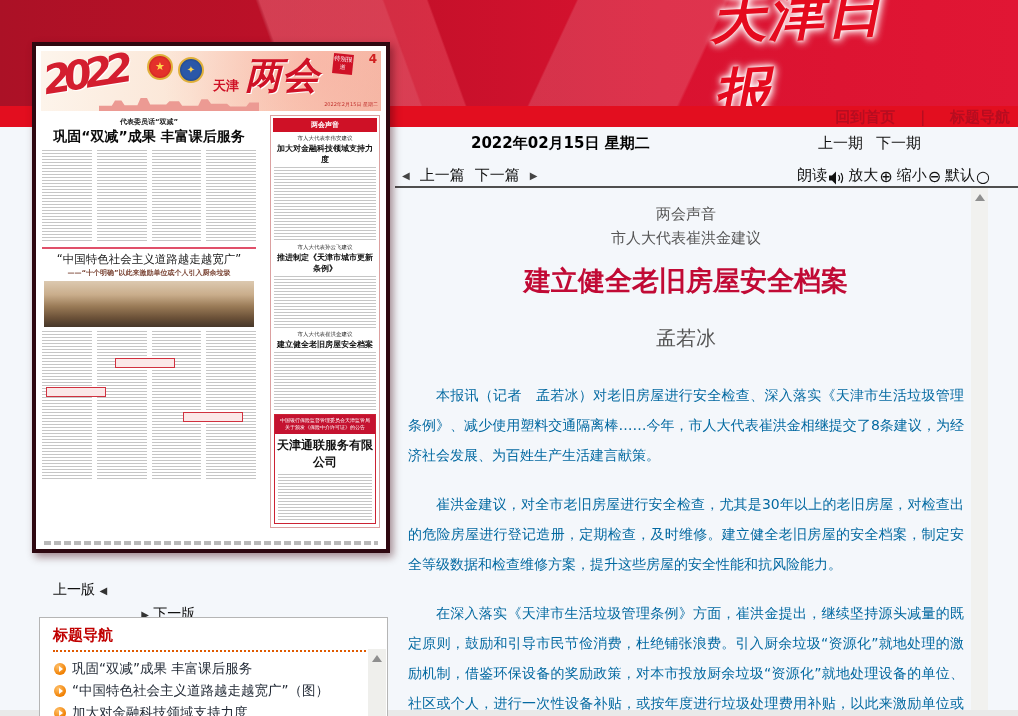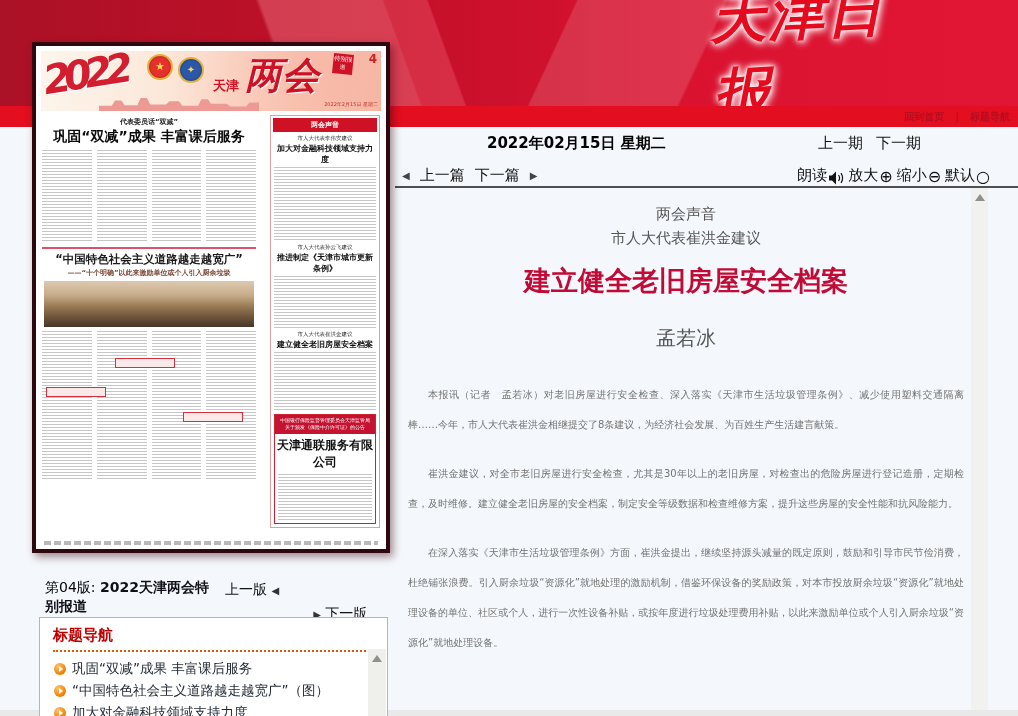--- a/index.html
+++ b/index.html
@@ -10,44 +10,44 @@
     background:
       linear-gradient(115deg, transparent 54%, rgba(255,255,255,.14) 54.2%, rgba(255,255,255,.14) 68%, transparent 68.3%),
       linear-gradient(70deg, transparent 28%, rgba(255,120,135,.28) 28.2%, rgba(255,120,135,.28) 44%, transparent 44.2%),
       linear-gradient(250deg, transparent 60%, rgba(255,255,255,.10) 60.2%, rgba(255,255,255,.10) 72%, transparent 72.2%),
       linear-gradient(90deg,#ab1126 0%,#c31029 38%,#d91230 65%,#e11634 100%);}
   .paper-logo{position:absolute;left:712px;top:2px;width:220px;height:100px;display:flex;align-items:center;justify-content:center;
     font-family:"DejaVu Serif","Liberation Serif",serif;font-size:56px;font-weight:bold;font-style:italic;
     color:#e50a1e;transform:rotate(-3deg);letter-spacing:2px;
     text-shadow:0 0 3px #fff,0 0 6px #fff,0 0 10px #ffffffcc,2px 2px 8px #ffffff99;}
   .banner-strip{position:absolute;left:0;top:106px;width:1018px;height:21px;background:#e30e1f;}
-  .strip-links{position:absolute;right:8px;top:107px;font-size:10px;font-weight:bold;color:#b60d20;
-    display:flex;gap:8px;align-items:center;line-height:20px;}
+  .strip-links{position:absolute;right:8px;top:107px;font-size:15px;font-weight:bold;color:#b60d20;
+    display:flex;gap:20px;align-items:center;line-height:20px;}
   .strip-links a{color:#b60d20;text-decoration:none;cursor:pointer;}
   
   .date-row{position:absolute;left:395px;top:134px;width:623px;height:22px;font-size:15px;}
-  .date-text{position:absolute;left:92px;top:0;font-weight:bold;color:#000;}
+  .date-text{position:absolute;left:76px;top:0;font-weight:bold;color:#000;}
   .prev-issue{position:absolute;left:423px;top:0;color:#111;cursor:pointer;}
   .next-issue{position:absolute;left:481px;top:0;color:#111;cursor:pointer;text-align:right;}
   .nav-row{position:absolute;left:395px;top:166px;width:623px;height:20px;font-size:15px;color:#111;}
   .art-nav{position:absolute;left:7px;top:0;display:flex;gap:10px;align-items:center;}
   .art-nav .tri{font-size:10px;color:#444;}
   .art-nav span{cursor:pointer;}
   .tools{position:absolute;right:28px;top:0;display:flex;gap:4px;align-items:center;}
   .tools .tool{display:flex;align-items:flex-end;gap:1px;cursor:pointer;}
   .tools .sym{font-size:16px;line-height:16px;color:#111;}
   .divider{position:absolute;left:395px;top:186px;width:623px;height:2px;background:#4f4f4f;}
   
   .article{position:absolute;left:408px;top:203px;width:556px;}
   .a-column{font-size:15px;color:#555;text-align:center;line-height:22px;}
   .a-kicker{font-size:15px;color:#555;text-align:center;line-height:22px;margin-top:2px;}
   .a-title{font-size:27px;font-weight:bold;color:#c10a35;text-align:center;line-height:34px;margin-top:15px;}
   .a-author{font-size:20px;color:#555;text-align:center;margin-top:27px;}
   .a-body{margin-top:28px;}
-  .a-body p{margin:0 0 19px 0;font-size:10px;line-height:30px;color:#737373;text-indent:2em;text-align:justify;}
+  .a-body p{margin:0 0 19px 0;font-size:14px;line-height:30px;color:#0369a1;text-indent:2em;text-align:justify;}
   
   .vscroll{position:absolute;left:971px;top:188px;width:17px;height:522px;background:#f1f1ef;cursor:pointer;}
   .tri-up{width:0;height:0;border-left:5px solid transparent;border-right:5px solid transparent;
     border-bottom:7px solid #8f8f8f;margin:6px auto 0 auto;}
   .bottom-strip{position:absolute;left:0;top:710px;width:1018px;height:6px;background:#e9e9e9;}
   
   .edition-row{position:absolute;left:45px;top:578px;width:330px;display:flex;align-items:flex-start;font-size:14px;}
   .edition{width:172px;line-height:19px;color:#000;}
   .ed-title{font-weight:bold;color:#101018;}
   .page-prev{margin-left:8px;padding-top:3px;white-space:nowrap;cursor:pointer;color:#111;}
@@ -87,21 +87,21 @@
     clip-path:polygon(0 100%,0 60%,8% 60%,10% 20%,14% 20%,16% 55%,24% 55%,26% 0,30% 0,32% 50%,42% 50%,44% 25%,50% 25%,52% 60%,62% 60%,64% 10%,68% 10%,70% 45%,80% 45%,82% 65%,92% 65%,94% 35%,100% 35%,100% 100%);}
   .tbody{display:flex;gap:14px;margin:4px 6px 0 6px;}
   .main-col{flex:1;min-width:0;}
   .kicker{text-align:center;font-size:7px;font-weight:bold;color:#222;margin:2px 0 1px 0;}
   .head1{text-align:center;font-size:14px;font-weight:bold;color:#0b0b0b;margin:0 0 4px 0;white-space:nowrap;}
   .cols{display:flex;gap:5px;position:relative;}
   .simtext{flex:1;background:repeating-linear-gradient(to bottom,#c6c6c6 0,#c6c6c6 1px,transparent 1px,transparent 3px);}
   .sim-h92{height:92px;}
   .sim-h148{height:148px;}
   .redrule{border-top:2px solid #e0506a;margin:5px 0 3px 0;}
-  .head2{text-align:center;font-size:11.5px;font-weight:bold;color:#1c1c1c;margin:1px 0 1px 0;white-space:nowrap;}
+  .head2{text-align:center;font-size:11.5px;font-weight:normal;color:#1c1c1c;margin:1px 0 1px 0;white-space:nowrap;}
   .head2sub{text-align:center;font-size:7px;font-weight:bold;color:#7a4434;margin:0 0 3px 0;}
   .photo{height:46px;margin:0 2px 4px 2px;
     background:linear-gradient(180deg,#dcc9b0 0%,#c9ad8b 30%,#9a7b57 55%,#6b5138 80%,#46372a 100%);}
   .redtag{position:absolute;height:8px;background:#fbe8e8;border:1px solid #d0313f;}
   .rt1{left:2%;top:38%;width:27%;}
   .rt2{left:34%;top:18%;width:27%;}
   .rt3{left:66%;top:55%;width:27%;}
   .side-col{width:110px;flex:0 0 110px;border:1px solid #dba0a0;padding:3px;box-sizing:border-box;
     display:flex;flex-direction:column;}
   .voice-tab{background:#cf1126;color:#fff;font-size:7px;font-weight:bold;text-align:center;padding:2px 0;margin:-1px -1px 3px -1px;}
@@ -244,21 +244,20 @@
         <div class="notice-head">中国银行保险监督管理委员会天津监管局 关于颁发《保险中介许可证》的公告</div>
         <div class="notice-co">天津通联服务有限公司</div>
         <div class="simtext notice-sim"></div>
       </div>
     </div>
   </div>
   <div class="page-foot"></div>
 </div>
 
 <div class="edition-row">
-  <div class="edition"><span class="ed-label">第04版: </span><span class="ed-title">2022天津两会特别报道</span></div>
   <div class="page-prev">
     <span>上一版</span>
     <span class="small-tri">◀</span>
   </div>
   <div class="page-next">
     <span class="small-tri">▶</span>
     <span>下一版</span>
   </div>
 </div>
 

